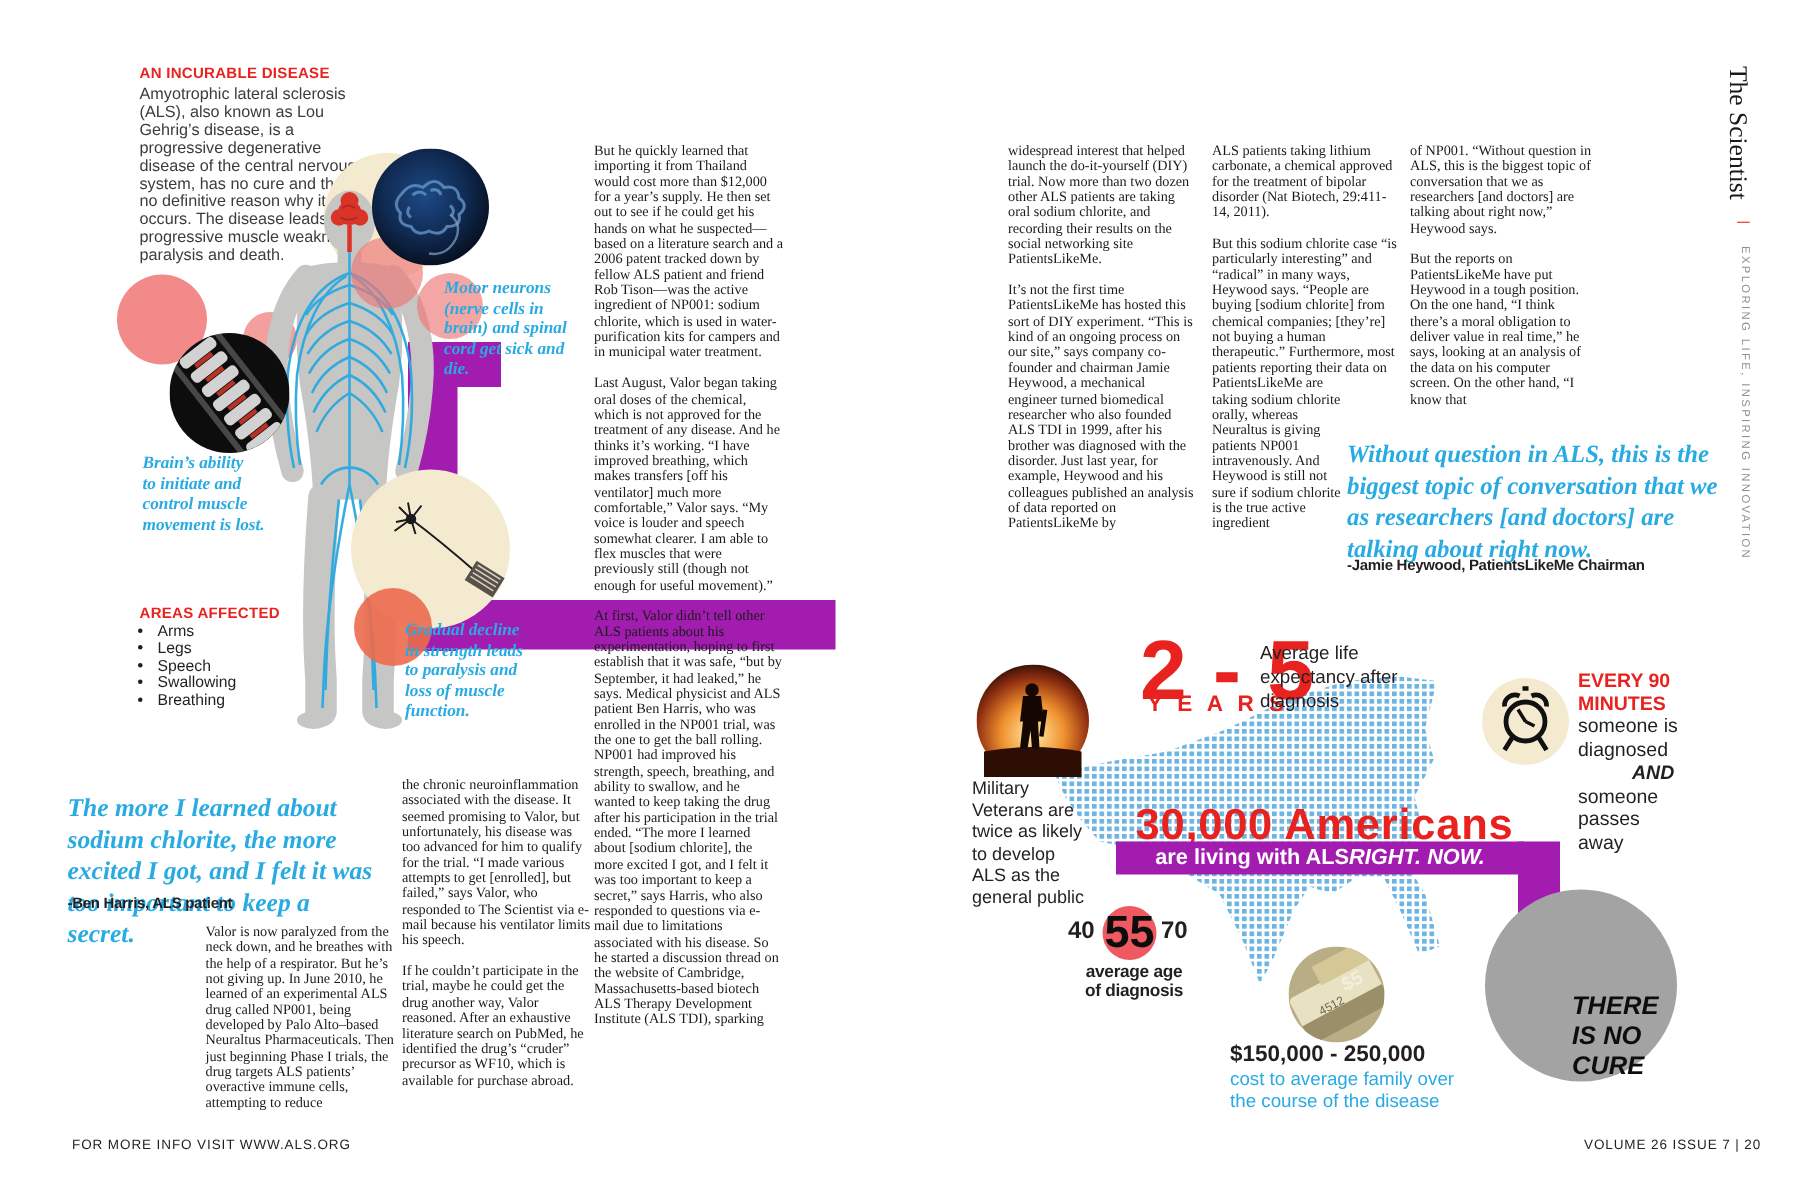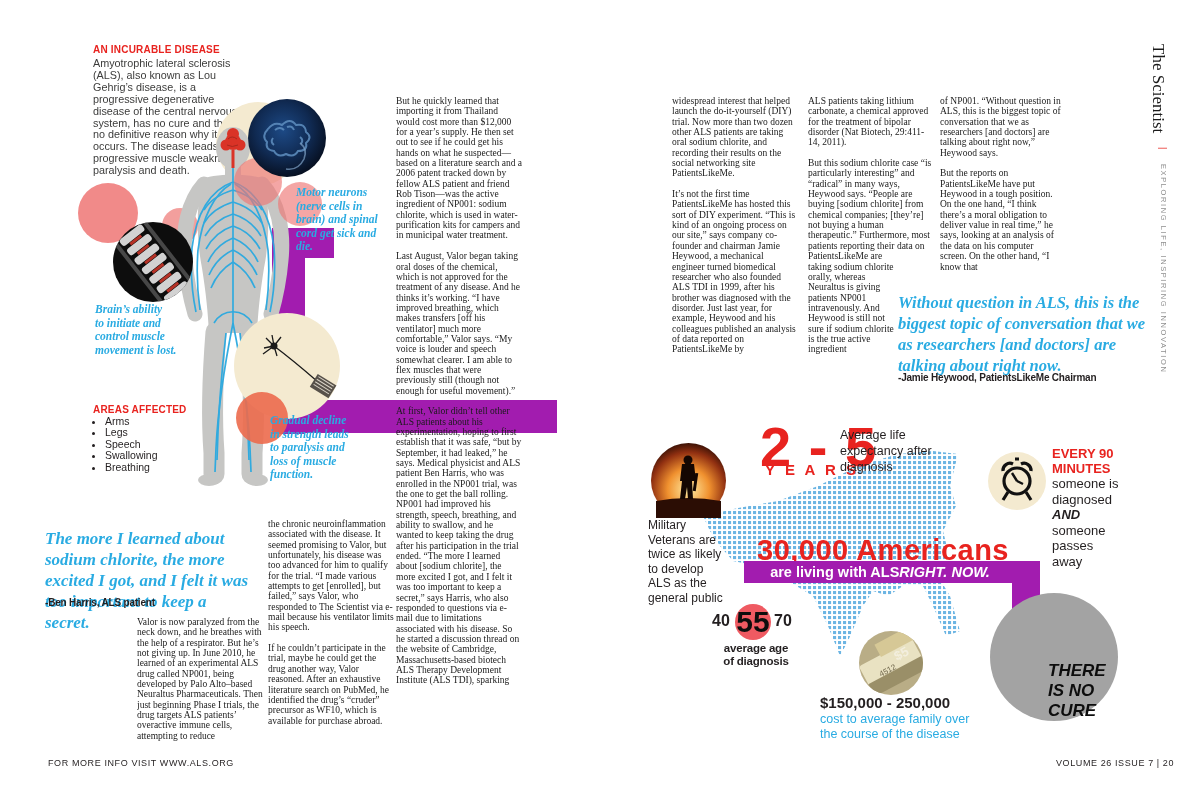--- a/index.html
+++ b/index.html
@@ -304,21 +304,21 @@
       <path d="M24,26 L19,18 M24,26 L30,29" stroke-width="2.4"></path>
       <path d="M22,4 h4" stroke-width="3"></path>
     </g>
   </svg>
 
   <div class="abs" style="left:1052px;top:446px;width:70px;">
     <div class="preline red-big" style="font-size:13px;line-height:15px;">EVERY 90
 MINUTES</div>
     <div class="preline" style="font-size:13px;line-height:15.5px;">someone is
 diagnosed</div>
-    <div style="font-size:13px;line-height:15.5px;font-weight:700;font-style:italic;">AND</div>
+    <div style="font-size:13px;line-height:15.5px;font-weight:700;font-style:italic;margin-left:36px;">AND</div>
     <div class="preline" style="font-size:13px;line-height:15.5px;">someone
 passes
 away</div>
   </div>
 
   <div class="abs circ" style="left:990px;top:593px;width:128px;height:128px;background:#a3a3a3;display:flex;align-items:flex-end;">
     <div class="preline" style="margin-left:58px;font-size:17px;line-height:20px;font-weight:700;font-style:italic;color:#0d0d0d;">THERE
 IS NO
 CURE</div>
   </div>

